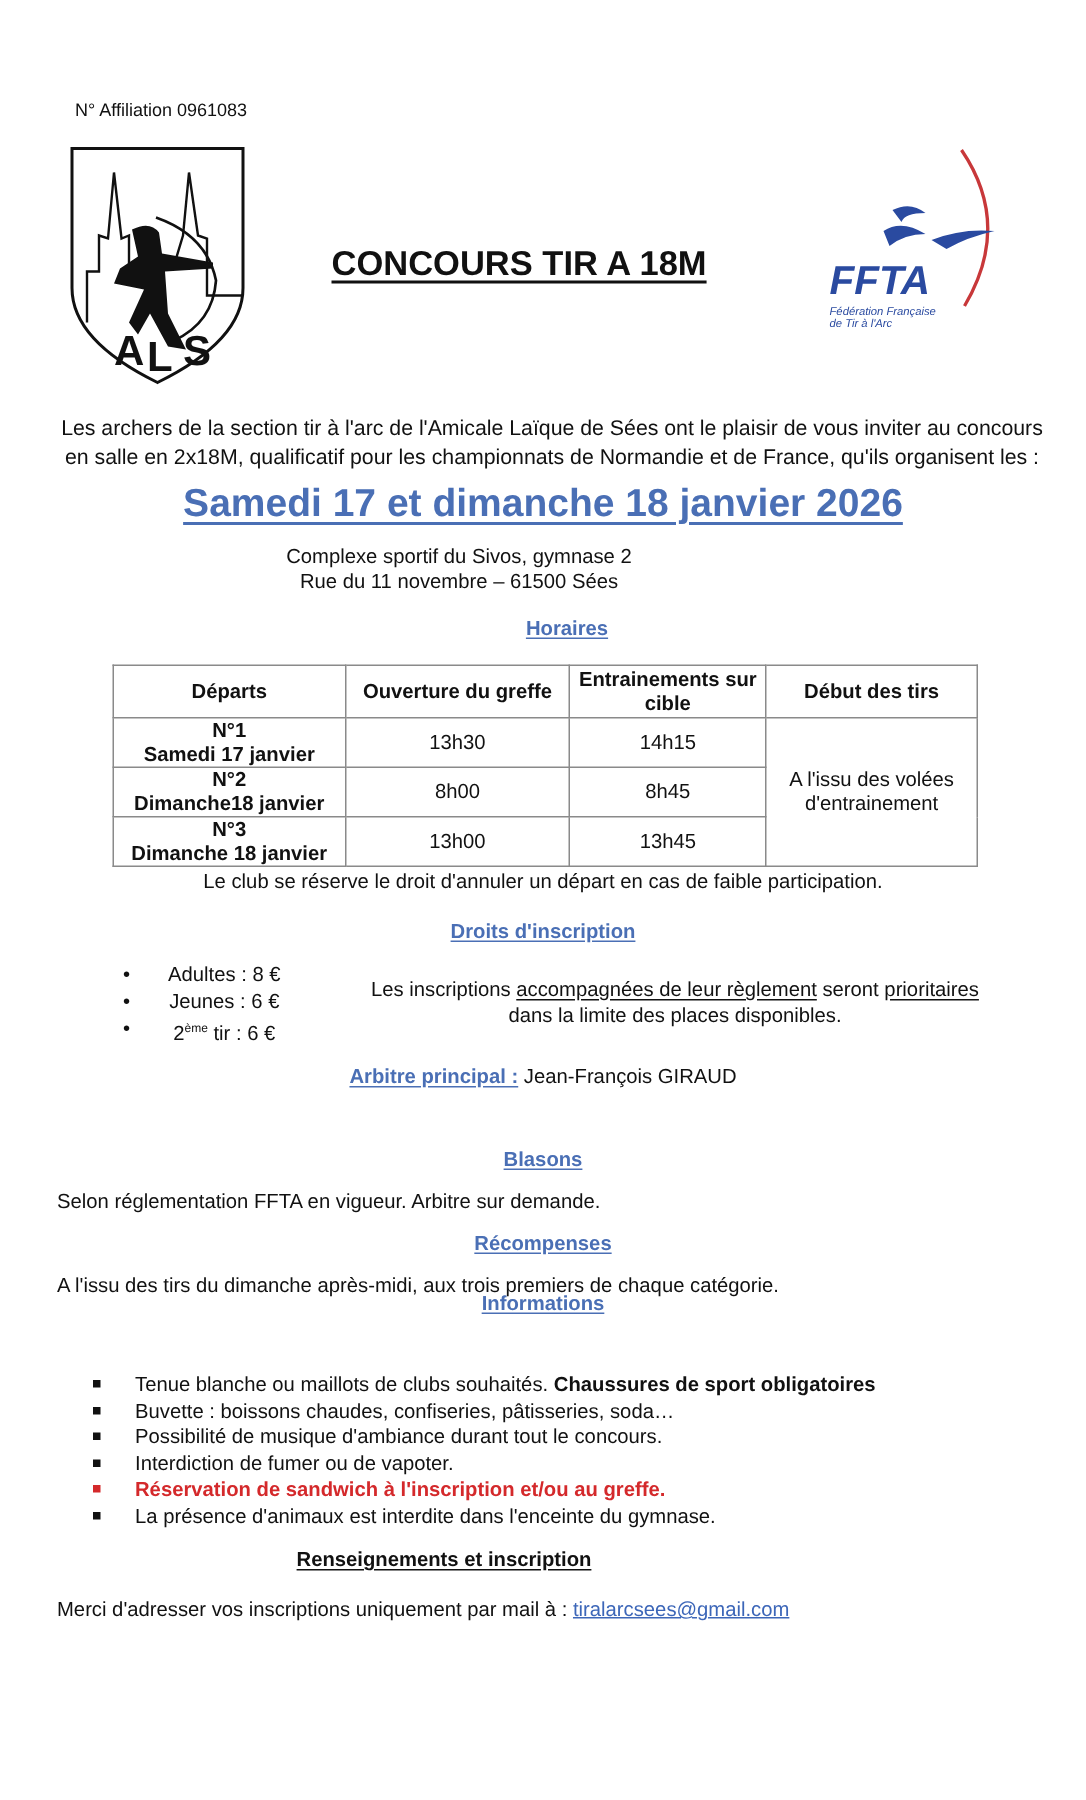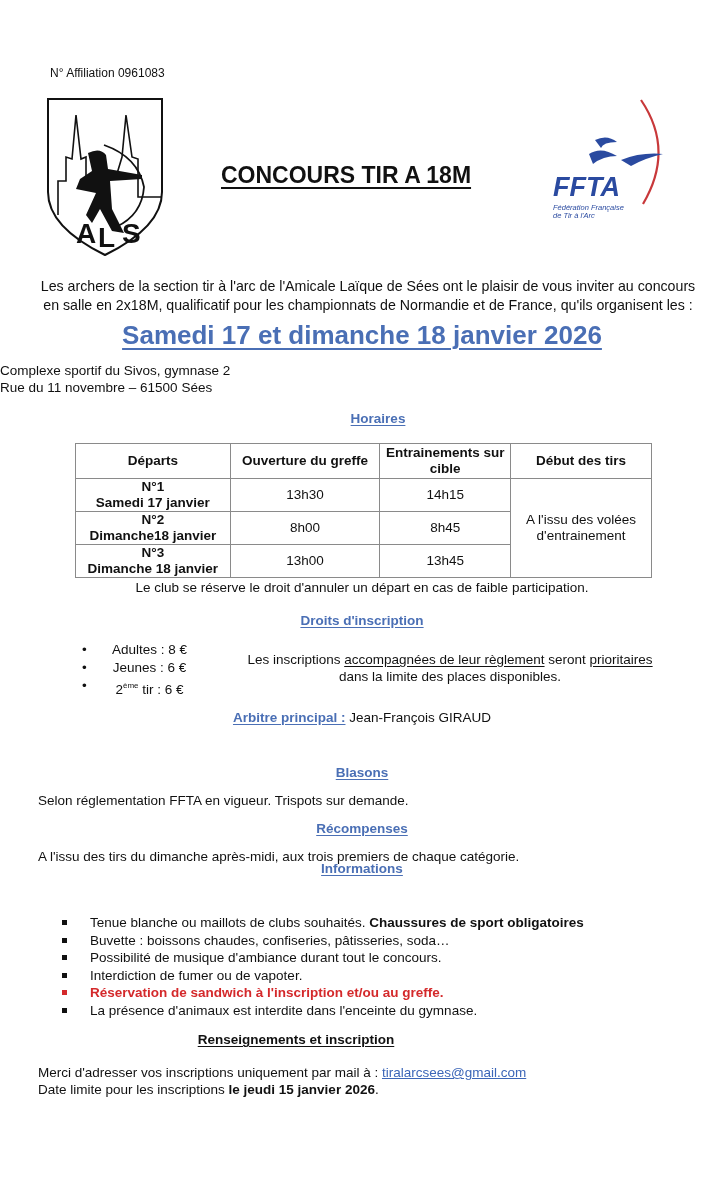--- a/index.html
+++ b/index.html
@@ -6,21 +6,21 @@
   body { width: 724px; height: 1200px; position: relative; overflow: hidden;
          font-family: "Liberation Sans", sans-serif; color: #111; }
   .abs { position: absolute; }
   .affil { left: 50px; top: 66px; font-size: 12px; }
   .logo-als { left: 46px; top: 97px; width: 118px; height: 160px; }
   .title-wrap { position: absolute; left: 221px; top: 162px; font-size: 23px; font-weight: bold; text-decoration: underline; text-decoration-thickness: 2px; text-underline-offset: 4px; }
   .logo-ffta { left: 545px; top: 98px; width: 130px; height: 130px; }
   .intro { left: 38px; top: 277px; width: 660px; font-size: 14.2px; line-height: 19px; text-align: center; }
   .date-title { left: 0; width: 724px; top: 320px; text-align: center; font-size: 26px; font-weight: bold; color: #4a6fb5; }
   .date-title span { text-decoration: underline; text-underline-offset: 4px; text-decoration-thickness: 2px; }
-  .venue { left: 0; width: 612px; top: 362px; text-align: left; font-size: 13.5px; line-height: 17px; }
+  .venue { left: 0; width: 612px; top: 362px; text-align: center; font-size: 13.5px; line-height: 17px; }
   .section-h { left: 0; width: 724px; text-align: center; font-size: 13.5px; font-weight: bold; color: #4a6fb5; }
   .section-h span { text-decoration: underline; text-underline-offset: 2px; }
   table.sched { position: absolute; left: 75px; top: 443px; width: 577px; border-collapse: collapse; font-size: 13.5px; border-radius: 21px; }
   table.sched td, table.sched th { border: 1px solid #8a8a8a; text-align: center; vertical-align: middle; padding: 0 4px; line-height: 16px; }
   table.sched th { height: 34px; font-weight: bold; }
   table.sched td { height: 32px; }
   table.sched td.dep { font-weight: bold; }
   .note { left: 0; width: 724px; top: 580px; text-align: center; font-size: 13.5px; }
   .fees { left: 82px; top: 641px; font-size: 13.5px; line-height: 18px; }
   .fees .fee { position: relative; padding-left: 30px; text-align: center; }
@@ -134,34 +134,33 @@
 <div class="abs prio">
   <span>Les inscriptions </span><u>accompagnées de leur règlement</u><span> seront </span><u>prioritaires</u><br>
   <span>dans la limite des places disponibles.</span>
 </div>
 
 <div class="abs arbitre">
   <span class="lbl">Arbitre principal :</span><span> Jean-François GIRAUD</span>
 </div>
 
 <div class="abs section-h" style="top:765px;"><span>Blasons</span></div>
-<div class="abs para" style="top:793px;">Selon réglementation FFTA en vigueur. Trispots sur demande.</div>
+<div class="abs para" style="top:793px;">Selon réglementation FFTA en vigueur. Arbitre sur demande.</div>
 
 <div class="abs section-h" style="top:821px;"><span>Récompenses</span></div>
 <div class="abs para" style="top:849px;">A l'issu des tirs du dimanche après-midi, aux trois premiers de chaque catégorie.</div>
 
 <div class="abs section-h" style="top:861px;"><span>Informations</span></div>
 
 <div class="abs info-list">
   <div class="info-item"><span class="bullet"></span><span>Tenue blanche ou maillots de clubs souhaités. </span><b>Chaussures de sport obligatoires</b></div>
   <div class="info-item"><span class="bullet"></span><span>Buvette : boissons chaudes, confiseries, pâtisseries, soda…</span></div>
   <div class="info-item"><span class="bullet"></span><span>Possibilité de musique d'ambiance durant tout le concours.</span></div>
   <div class="info-item"><span class="bullet"></span><span>Interdiction de fumer ou de vapoter.</span></div>
   <div class="info-item red"><span class="bullet"></span><span>Réservation de sandwich à l'inscription et/ou au greffe.</span></div>
   <div class="info-item"><span class="bullet"></span><span>La présence d'animaux est interdite dans l'enceinte du gymnase.</span></div>
 </div>
 
 <div class="abs rens-h"><span>Renseignements et inscription</span></div>
 
 <div class="abs contact">
   <div><span>Merci d'adresser vos inscriptions uniquement par mail à : </span><a title="tiralarcsees@gmail.com">tiralarcsees@gmail.com</a></div>
-  <div><span>Date limite pour les inscriptions </span><b>le jeudi 15 janvier 2026</b><span>.</span></div>
 </div>
 
 </body></html>

